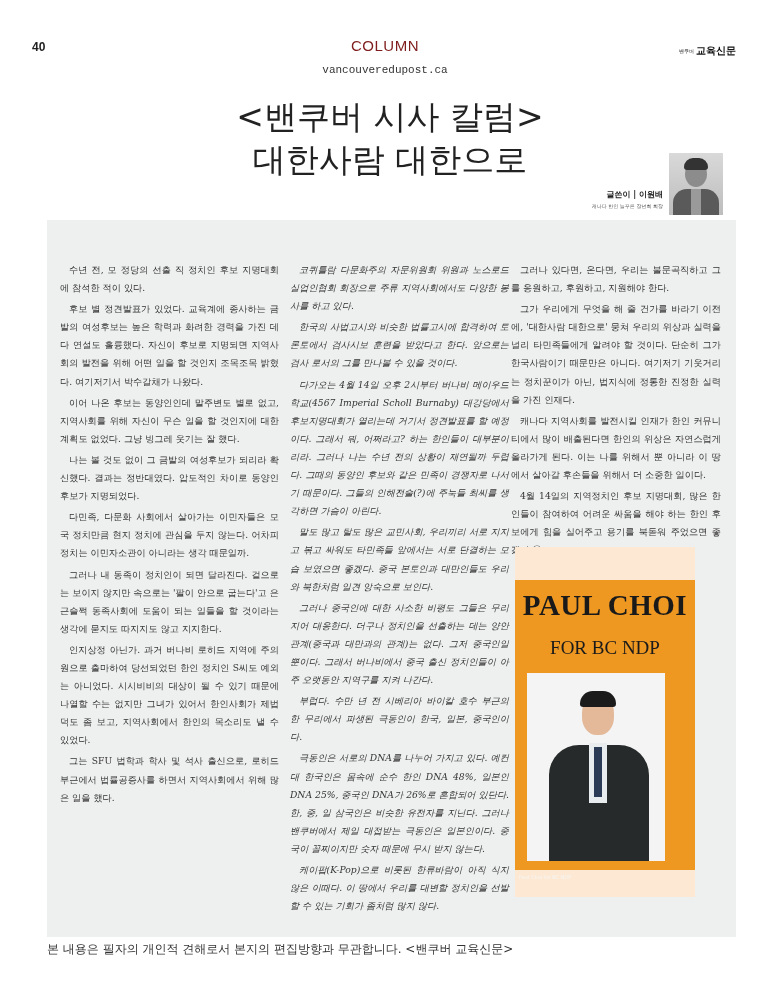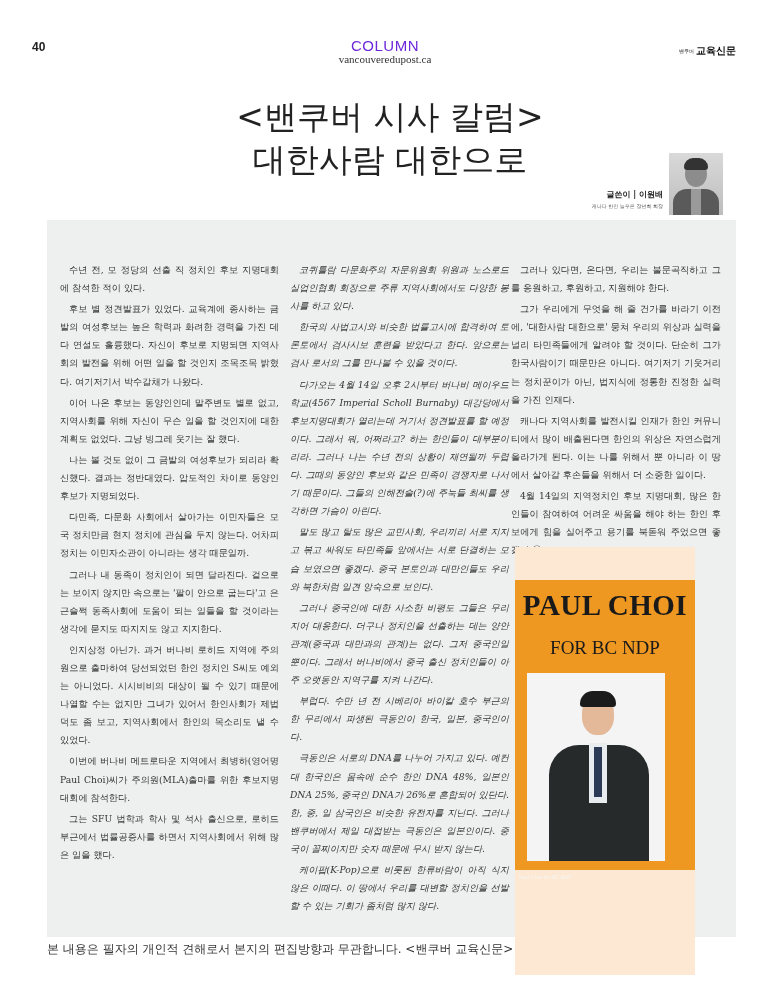--- a/index.html
+++ b/index.html
@@ -1,38 +1,38 @@
 <!DOCTYPE html>
 <html><head>
 <meta charset="utf-8">
 <style>
   html,body{margin:0;padding:0;background:#fff;}
   body{width:768px;height:999px;position:relative;overflow:hidden;font-family:"DejaVu Sans","Liberation Sans",sans-serif;color:#222;}
   .page-num{position:absolute;left:32px;top:40px;font-family:"Liberation Sans",sans-serif;font-weight:bold;font-size:12px;color:#222;}
   .section{position:absolute;left:300px;top:38px;width:170px;text-align:center;}
-  .section .label{font-family:"Liberation Sans",sans-serif;font-size:15px;color:#6d28d9;letter-spacing:0.5px;line-height:15px;}
-  .section .site{font-family:Liberation Serif, serif;font-size:11px;color:#333;line-height:12px;}
+  .section .label{font-family:"Liberation Sans",sans-serif;font-size:15px;color:#7f1d1d;letter-spacing:0.5px;line-height:15px;}
+  .section .site{font-family:Liberation Mono, monospace;font-size:11px;color:#333;line-height:12px;margin-top:11px;}
   .logo{position:absolute;right:32px;top:44px;font-size:10px;font-weight:bold;color:#111;}
   .logo .small{font-size:5px;font-weight:normal;vertical-align:middle;margin-right:2px;}
   .title{position:absolute;left:180px;top:95px;width:420px;text-align:center;font-family:"DejaVu Sans",sans-serif;font-size:33px;line-height:43px;color:#222;}
   .byline{position:absolute;right:105px;top:189px;text-align:right;}
   .byline .name{font-size:8px;font-weight:bold;color:#222;}
   .byline .role{font-size:5px;color:#555;margin-top:3px;}
   .author-photo{position:absolute;left:669px;top:153px;width:54px;height:62px;background:linear-gradient(180deg,#d9d9d9 0%,#bdbdbd 100%);overflow:hidden;}
   .author-photo .head{position:absolute;left:16px;top:8px;width:22px;height:26px;border-radius:50%;background:#8c8c8c;}
   .author-photo .hair{position:absolute;left:15px;top:5px;width:24px;height:12px;border-radius:12px 12px 4px 4px;background:#333;}
   .author-photo .body{position:absolute;left:4px;top:36px;width:46px;height:30px;border-radius:14px 14px 0 0;background:#5a5a5a;}
   .author-photo .shirt{position:absolute;left:22px;top:36px;width:10px;height:26px;background:#9a9a9a;}
   .content{position:absolute;left:47px;top:220px;width:689px;height:717px;background:#eeefef;}
   .col{position:absolute;top:258px;width:225px;font-family:"DejaVu Serif","Liberation Serif",serif;font-size:9.2px;line-height:18.1px;color:#333;text-align:justify;}
   .col p{margin:3px;text-indent:9px;}
   .col1{left:57px;}
   .col2{left:287px;font-style:italic;}
   .col3{left:508px;width:216px;}
-  .poster{position:absolute;left:515px;top:547px;width:180px;height:428px;background:#fde9d3;}
+  .poster{position:absolute;left:515px;top:547px;width:180px;height:350px;background:#fde9d3;}
   .poster .orange{position:absolute;left:0;top:33px;width:180px;height:290px;background:#ee9822;}
   .poster .name{position:absolute;left:0;top:42px;width:180px;text-align:center;font-family:"Liberation Serif",serif;font-weight:bold;font-size:29px;color:#1a1a1a;letter-spacing:0.5px;}
   .poster .party{position:absolute;left:0;top:90px;width:180px;text-align:center;font-family:"Liberation Serif",serif;font-weight:normal;font-size:19px;color:#1a1a1a;}
   .poster .photo{position:absolute;left:12px;top:126px;width:138px;height:188px;background:#f4f4f4;overflow:hidden;}
   .poster .p-head{position:absolute;left:55px;top:22px;width:32px;height:40px;border-radius:45%;background:#e3b99a;}
   .poster .p-hair{position:absolute;left:53px;top:18px;width:36px;height:16px;border-radius:16px 16px 4px 4px;background:#1b1b1b;}
   .poster .p-body{position:absolute;left:22px;top:72px;width:100px;height:120px;border-radius:30px 30px 0 0;background:#262a2a;}
   .poster .p-shirt{position:absolute;left:62px;top:70px;width:18px;height:60px;background:#e9ecef;}
   .poster .p-tie{position:absolute;left:67px;top:74px;width:8px;height:50px;background:#2b3a55;}
   .poster .caption{position:absolute;left:4px;top:327px;font-size:5px;color:#f5f5f5;}
@@ -71,21 +71,20 @@
 <div class="content"></div>
 
 <div class="col col1">
   <p>수년 전, 모 정당의 선출 직 정치인 후보 지명대회에 참석한 적이 있다.</p>
   <p>후보 별 정견발표가 있었다. 교육계에 종사하는 금발의 여성후보는 높은 학력과 화려한 경력을 가진 데다 연설도 훌륭했다. 자신이 후보로 지명되면 지역사회의 발전을 위해 어떤 일을 할 것인지 조목조목 밝혔다. 여기저기서 박수갈채가 나왔다.</p>
   <p>이어 나온 후보는 동양인인데 말주변도 별로 없고, 지역사회를 위해 자신이 무슨 일을 할 것인지에 대한 계획도 없었다. 그냥 빙그레 웃기는 잘 했다.</p>
   <p>나는 볼 것도 없이 그 금발의 여성후보가 되리라 확신했다. 결과는 정반대였다. 압도적인 차이로 동양인 후보가 지명되었다.</p>
   <p>다민족, 다문화 사회에서 살아가는 이민자들은 모국 정치만큼 현지 정치에 관심을 두지 않는다. 어차피 정치는 이민자소관이 아니라는 생각 때문일까.</p>
   <p>그러나 내 동족이 정치인이 되면 달라진다. 겉으로는 보이지 않지만 속으로는 '팔이 안으로 굽는다'고 은근슬쩍 동족사회에 도움이 되는 일들을 할 것이라는 생각에 묻지도 따지지도 않고 지지한다.</p>
   <p>인지상정 아닌가. 과거 버나비 로히드 지역에 주의원으로 출마하여 당선되었던 한인 정치인 S씨도 예외는 아니었다. 시시비비의 대상이 될 수 있기 때문에 나열할 수는 없지만 그녀가 있어서 한인사회가 제법 덕도 좀 보고, 지역사회에서 한인의 목소리도 낼 수 있었다.</p>
-  <p>이번에 버나비 메트로타운 지역에서 최병하(영어명 Paul Choi)씨가 주의원(MLA)출마를 위한 후보지명대회에 참석한다.</p>
   <p>그는 SFU 법학과 학사 및 석사 출신으로, 로히드 부근에서 법률공증사를 하면서 지역사회에서 위해 많은 일을 했다.</p>
 </div>
 
 <div class="col col2">
   <p>코퀴틀람 다문화주의 자문위원회 위원과 노스로드 실업인협회 회장으로 주류 지역사회에서도 다양한 봉사를 하고 있다.</p>
   <p>한국의 사법고시와 비슷한 법률고시에 합격하여 토론토에서 검사시보 훈련을 받았다고 한다. 앞으로는 검사 로서의 그를 만나볼 수 있을 것이다.</p>
   <p>다가오는 4월 14일 오후 2시부터 버나비 메이우드 학교(4567 Imperial Scholl Burnaby) 대강당에서 후보지명대회가 열리는데 거기서 정견발표를 할 예정이다. 그래서 뭐, 어쩌라고? 하는 한인들이 대부분이리라. 그러나 나는 수년 전의 상황이 재연될까 두렵다. 그때의 동양인 후보와 같은 민족이 경쟁자로 나서기 때문이다. 그들의 인해전술(?)에 주눅들 최씨를 생각하면 가슴이 아린다.</p>
   <p>말도 많고 탈도 많은 교민사회, 우리끼리 서로 지지고 볶고 싸워도 타민족들 앞에서는 서로 단결하는 모습 보였으면 좋겠다. 중국 본토인과 대만인들도 우리와 북한처럼 일견 앙숙으로 보인다.</p>
   <p>그러나 중국인에 대한 사소한 비평도 그들은 무리 지어 대응한다. 더구나 정치인을 선출하는 데는 양안관계(중국과 대만과의 관계)는 없다. 그저 중국인일 뿐이다. 그래서 버나비에서 중국 출신 정치인들이 아주 오랫동안 지역구를 지켜 나간다.</p>
   <p>부럽다. 수만 년 전 시베리아 바이칼 호수 부근의 한 무리에서 파생된 극동인이 한국, 일본, 중국인이다.</p>

